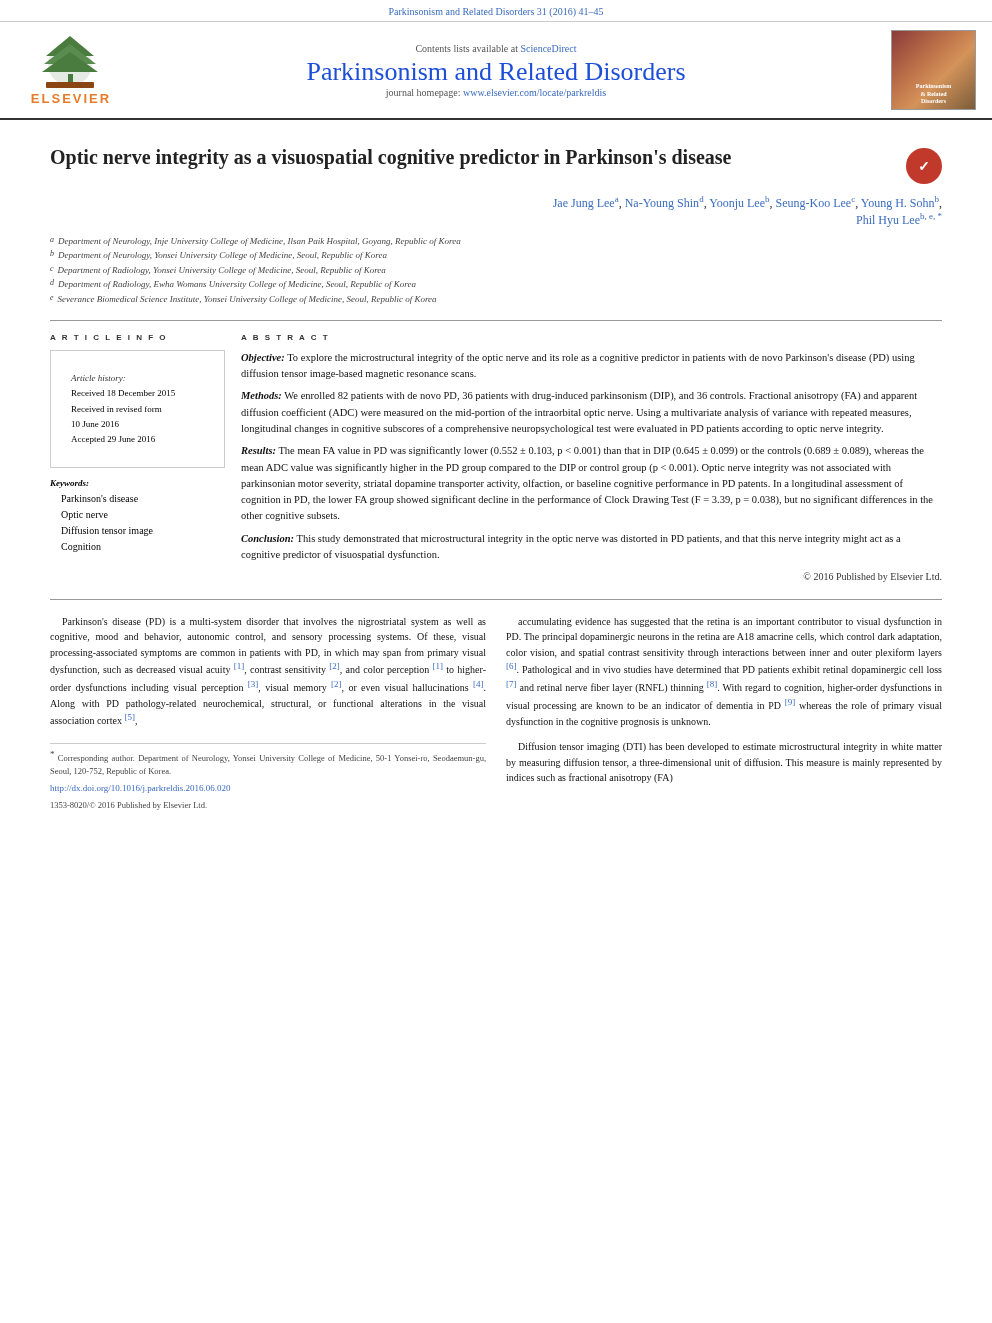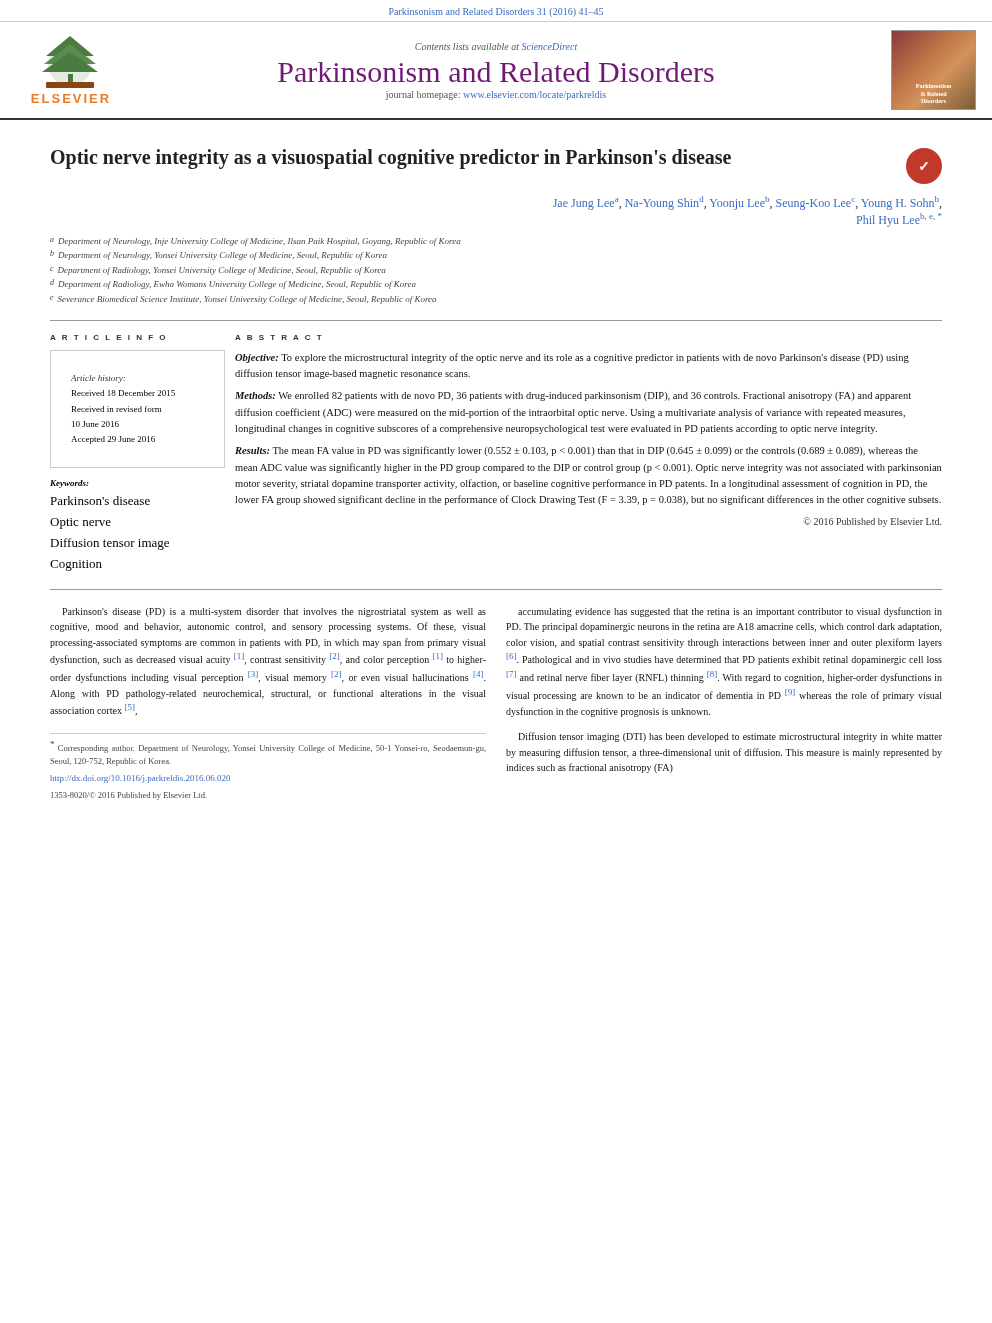--- a/index.html
+++ b/index.html
@@ -51,30 +51,29 @@
     }
     .journal-header-center {
       flex: 1;
       text-align: center;
       padding: 0 20px;
     }
     .sciencedirect-text {
       font-size: 10px;
       color: #555;
       margin-bottom: 3px;
-      font-style: italic;
     }
     .sciencedirect-link {
       color: #3a6bbf;
       text-decoration: none;
     }
     .journal-title-header {
-      font-size: 30px;
+      font-size: 26px;
       font-weight: normal;
-      color: #701a75;
+      color: #1d4ed8;
       font-family: "Times New Roman", serif;
     }
     .journal-homepage {
       font-size: 10px;
       color: #555;
     }
     .homepage-link {
       color: #3a6bbf;
     }
     .journal-header-right {
@@ -169,21 +168,21 @@
       gap: 4px;
     }
     .affil-super {
       font-size: 8px;
       vertical-align: super;
     }
 
     
     .two-col {
       display: flex;
-      gap: 10px;
+      gap: 16px;
       border-top: 1px solid #999;
       padding-top: 12px;
       margin-top: 4px;
     }
     .col-left {
       width: 175px;
       flex-shrink: 0;
     }
     .col-right {
       flex: 1;
@@ -214,22 +213,23 @@
     .keywords-section {
       margin-top: 8px;
     }
     .keywords-label {
       font-style: italic;
       font-size: 9px;
       font-weight: bold;
       margin-bottom: 3px;
     }
     .keyword-item {
-      font-size: 13px;
+      font-size: 10px;
       line-height: 1.6;
+      margin-left: 11px;
     }
 
     
     .abstract-section {
       font-size: 10.5px;
       line-height: 1.55;
       color: #111;
     }
     .abstract-objective {
       font-weight: bold;
@@ -418,20 +418,24 @@
         <div class="abstract-paragraph">
           <span class="abstract-objective">Methods:</span>
           <span class="abstract-text"> We enrolled 82 patients with de novo PD, 36 patients with drug-induced parkinsonism (DIP), and 36 controls. Fractional anisotropy (FA) and apparent diffusion coefficient (ADC) were measured on the mid-portion of the intraorbital optic nerve. Using a multivariate analysis of variance with repeated measures, longitudinal changes in cognitive subscores of a comprehensive neuropsychological test were evaluated in PD patients according to optic nerve integrity.</span>
         </div>
 
         <div class="abstract-paragraph">
           <span class="abstract-objective">Results:</span>
           <span class="abstract-text"> The mean FA value in PD was significantly lower (0.552 ± 0.103, p &lt; 0.001) than that in DIP (0.645 ± 0.099) or the controls (0.689 ± 0.089), whereas the mean ADC value was significantly higher in the PD group compared to the DIP or control group (p &lt; 0.001). Optic nerve integrity was not associated with parkinsonian motor severity, striatal dopamine transporter activity, olfaction, or baseline cognitive performance in PD patents. In a longitudinal assessment of cognition in PD, the lower FA group showed significant decline in the performance of Clock Drawing Test (F = 3.39, p = 0.038), but no significant differences in the other cognitive subsets.</span>
         </div>
 
+        <div class="abstract-paragraph">
+          <span class="abstract-objective">Conclusion:</span>
+          <span class="abstract-text"> This study demonstrated that microstructural integrity in the optic nerve was distorted in PD patients, and that this nerve integrity might act as a cognitive predictor of visuospatial dysfunction.</span>
+        </div>
 
         <div class="copyright-line">© 2016 Published by Elsevier Ltd.</div>
       </div>
     </div>
   </div>
 
   <div class="body-section">
     <div class="body-col">
       <p class="body-paragraph">
         Parkinson's disease (PD) is a multi-system disorder that involves the nigrostriatal system as well as cognitive, mood and behavior, autonomic control, and sensory processing systems. Of these, visual processing-associated symptoms are common in patients with PD, in which may span from primary visual dysfunction, such as decreased visual acuity <a class="ref-link">[1]</a>, contrast sensitivity <a class="ref-link">[2]</a>, and color perception <a class="ref-link">[1]</a> to higher-order dysfunctions including visual perception <a class="ref-link">[3]</a>, visual memory <a class="ref-link">[2]</a>, or even visual hallucinations <a class="ref-link">[4]</a>. Along with PD pathology-related neurochemical, structural, or functional alterations in the visual association cortex <a class="ref-link">[5]</a>,

